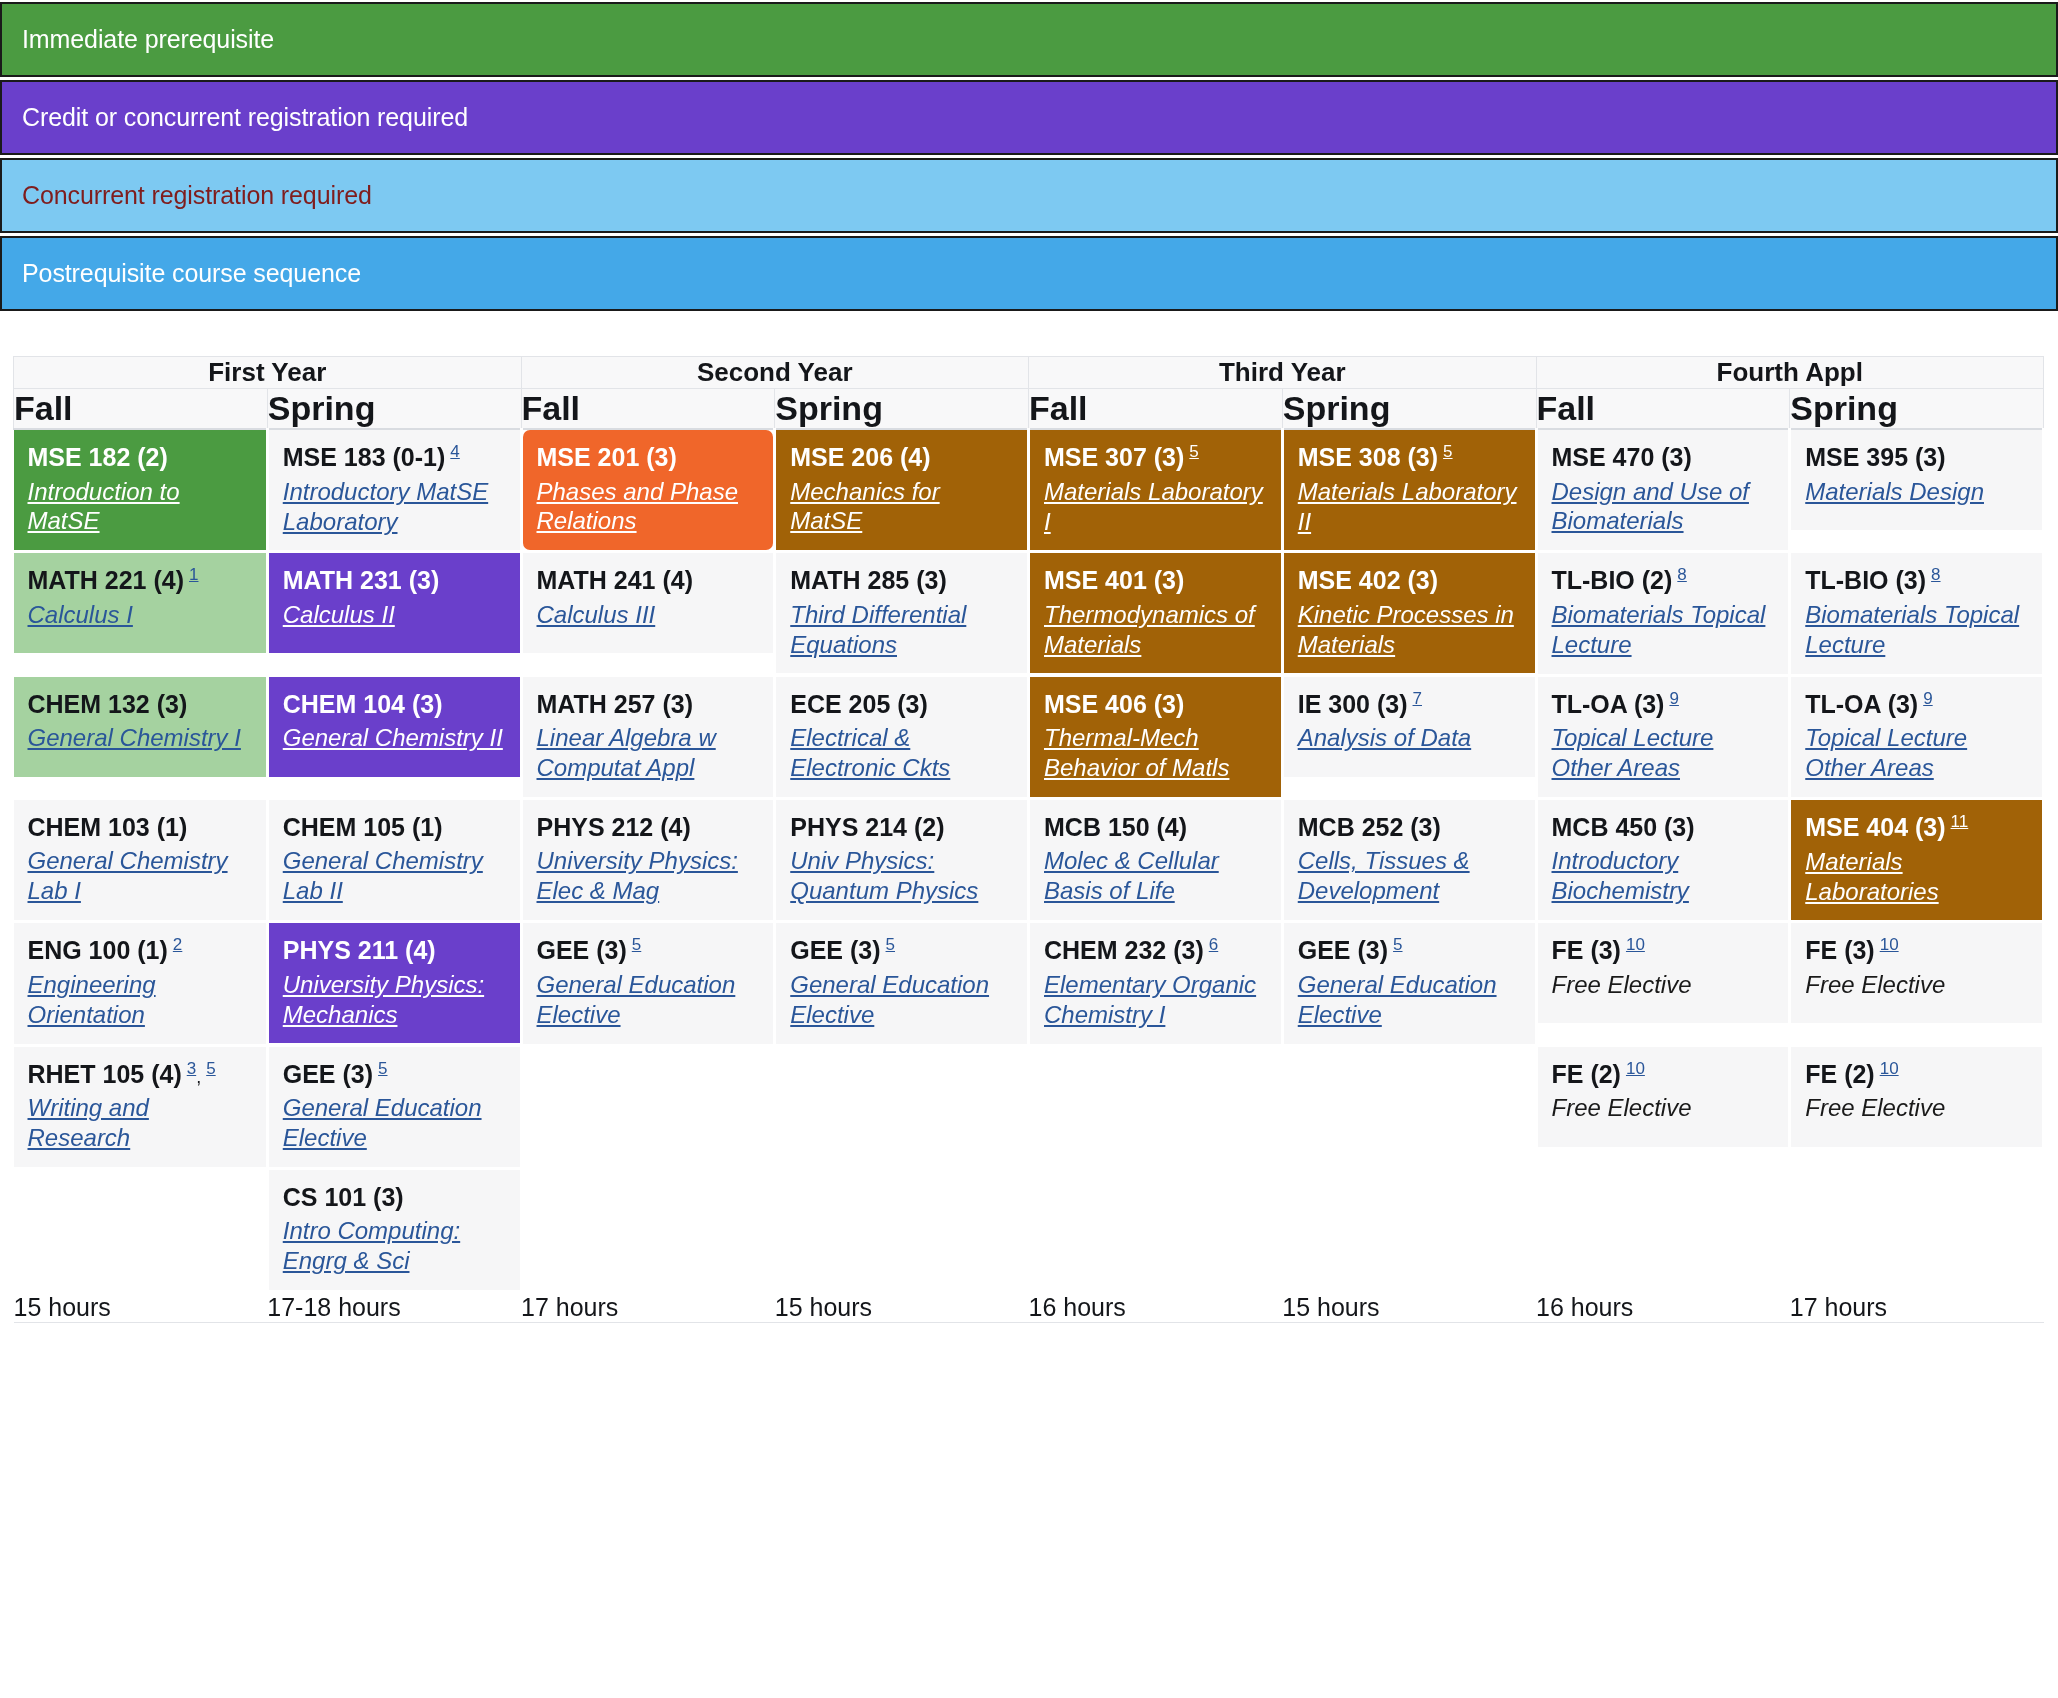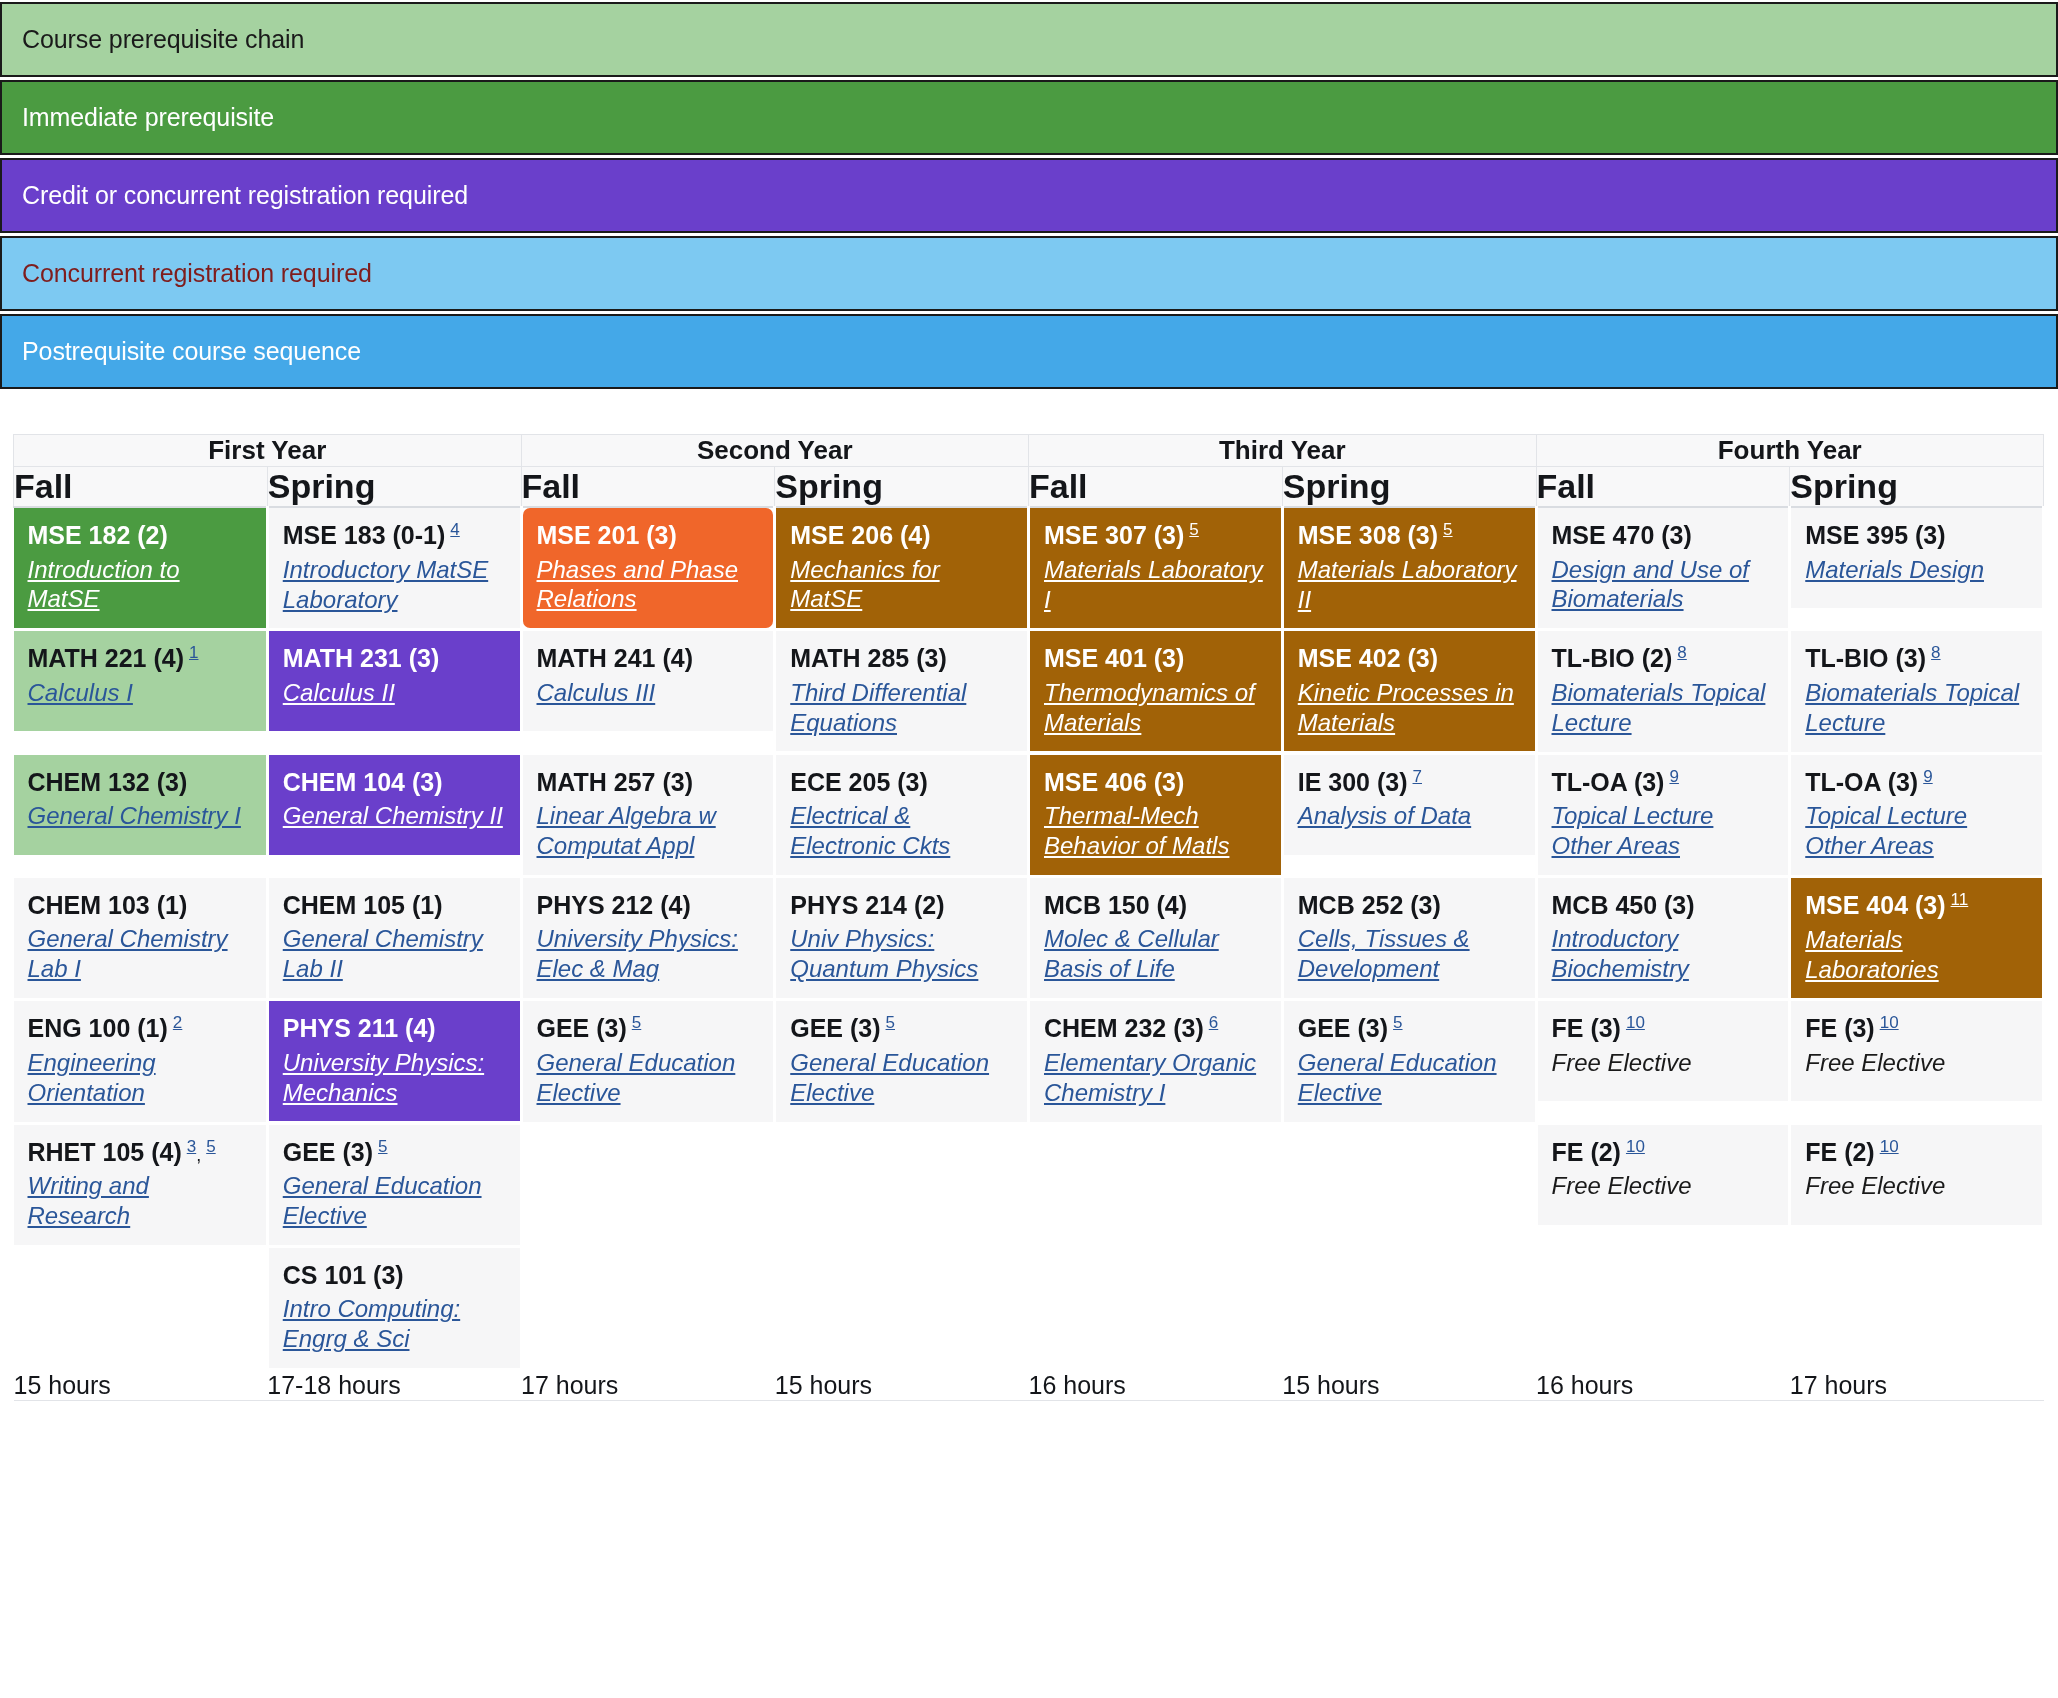--- a/index.html
+++ b/index.html
@@ -139,23 +139,20 @@
     background: #ffffff;
     white-space: nowrap;
   }
 </style>
 </head>
 <body>
 
 <div id="page">
 
   <div class="legend" id="legend">
-      <div class="legend-bar" style="background: rgb(165, 210, 160); color: rgb(26, 26, 26);">
-        <span>Course prerequisite chain</span>
-      </div>
       <div class="legend-bar" style="background: rgb(75, 155, 65); color: rgb(255, 255, 255);">
         <span>Immediate prerequisite</span>
       </div>
       <div class="legend-bar" style="background: rgb(106, 63, 203); color: rgb(255, 255, 255);">
         <span>Credit or concurrent registration required</span>
       </div>
       <div class="legend-bar" style="background: rgb(125, 201, 242); color: #7f1d1d;">
         <span>Concurrent registration required</span>
       </div>
       <div class="legend-bar" style="background: rgb(68, 168, 232); color: rgb(255, 255, 255);">
@@ -173,21 +170,21 @@
           <col style="width: 12.5%;">
           <col style="width: 12.5%;">
           <col style="width: 12.5%;">
           <col style="width: 12.5%;">
         </colgroup>
       <thead>
         <tr id="year-row">
             <th colspan="2" class="year-head first">First Year</th>
             <th colspan="2" class="year-head">Second Year</th>
             <th colspan="2" class="year-head">Third Year</th>
-            <th colspan="2" class="year-head">Fourth Year</th>
+            <th colspan="2" class="year-head">Fourth Appl</th>
           </tr>
         <tr id="term-row">
             <th class="term-head first">Fall</th>
             <th class="term-head">Spring</th>
             <th class="term-head">Fall</th>
             <th class="term-head">Spring</th>
             <th class="term-head">Fall</th>
             <th class="term-head">Spring</th>
             <th class="term-head">Fall</th>
             <th class="term-head">Spring</th>

